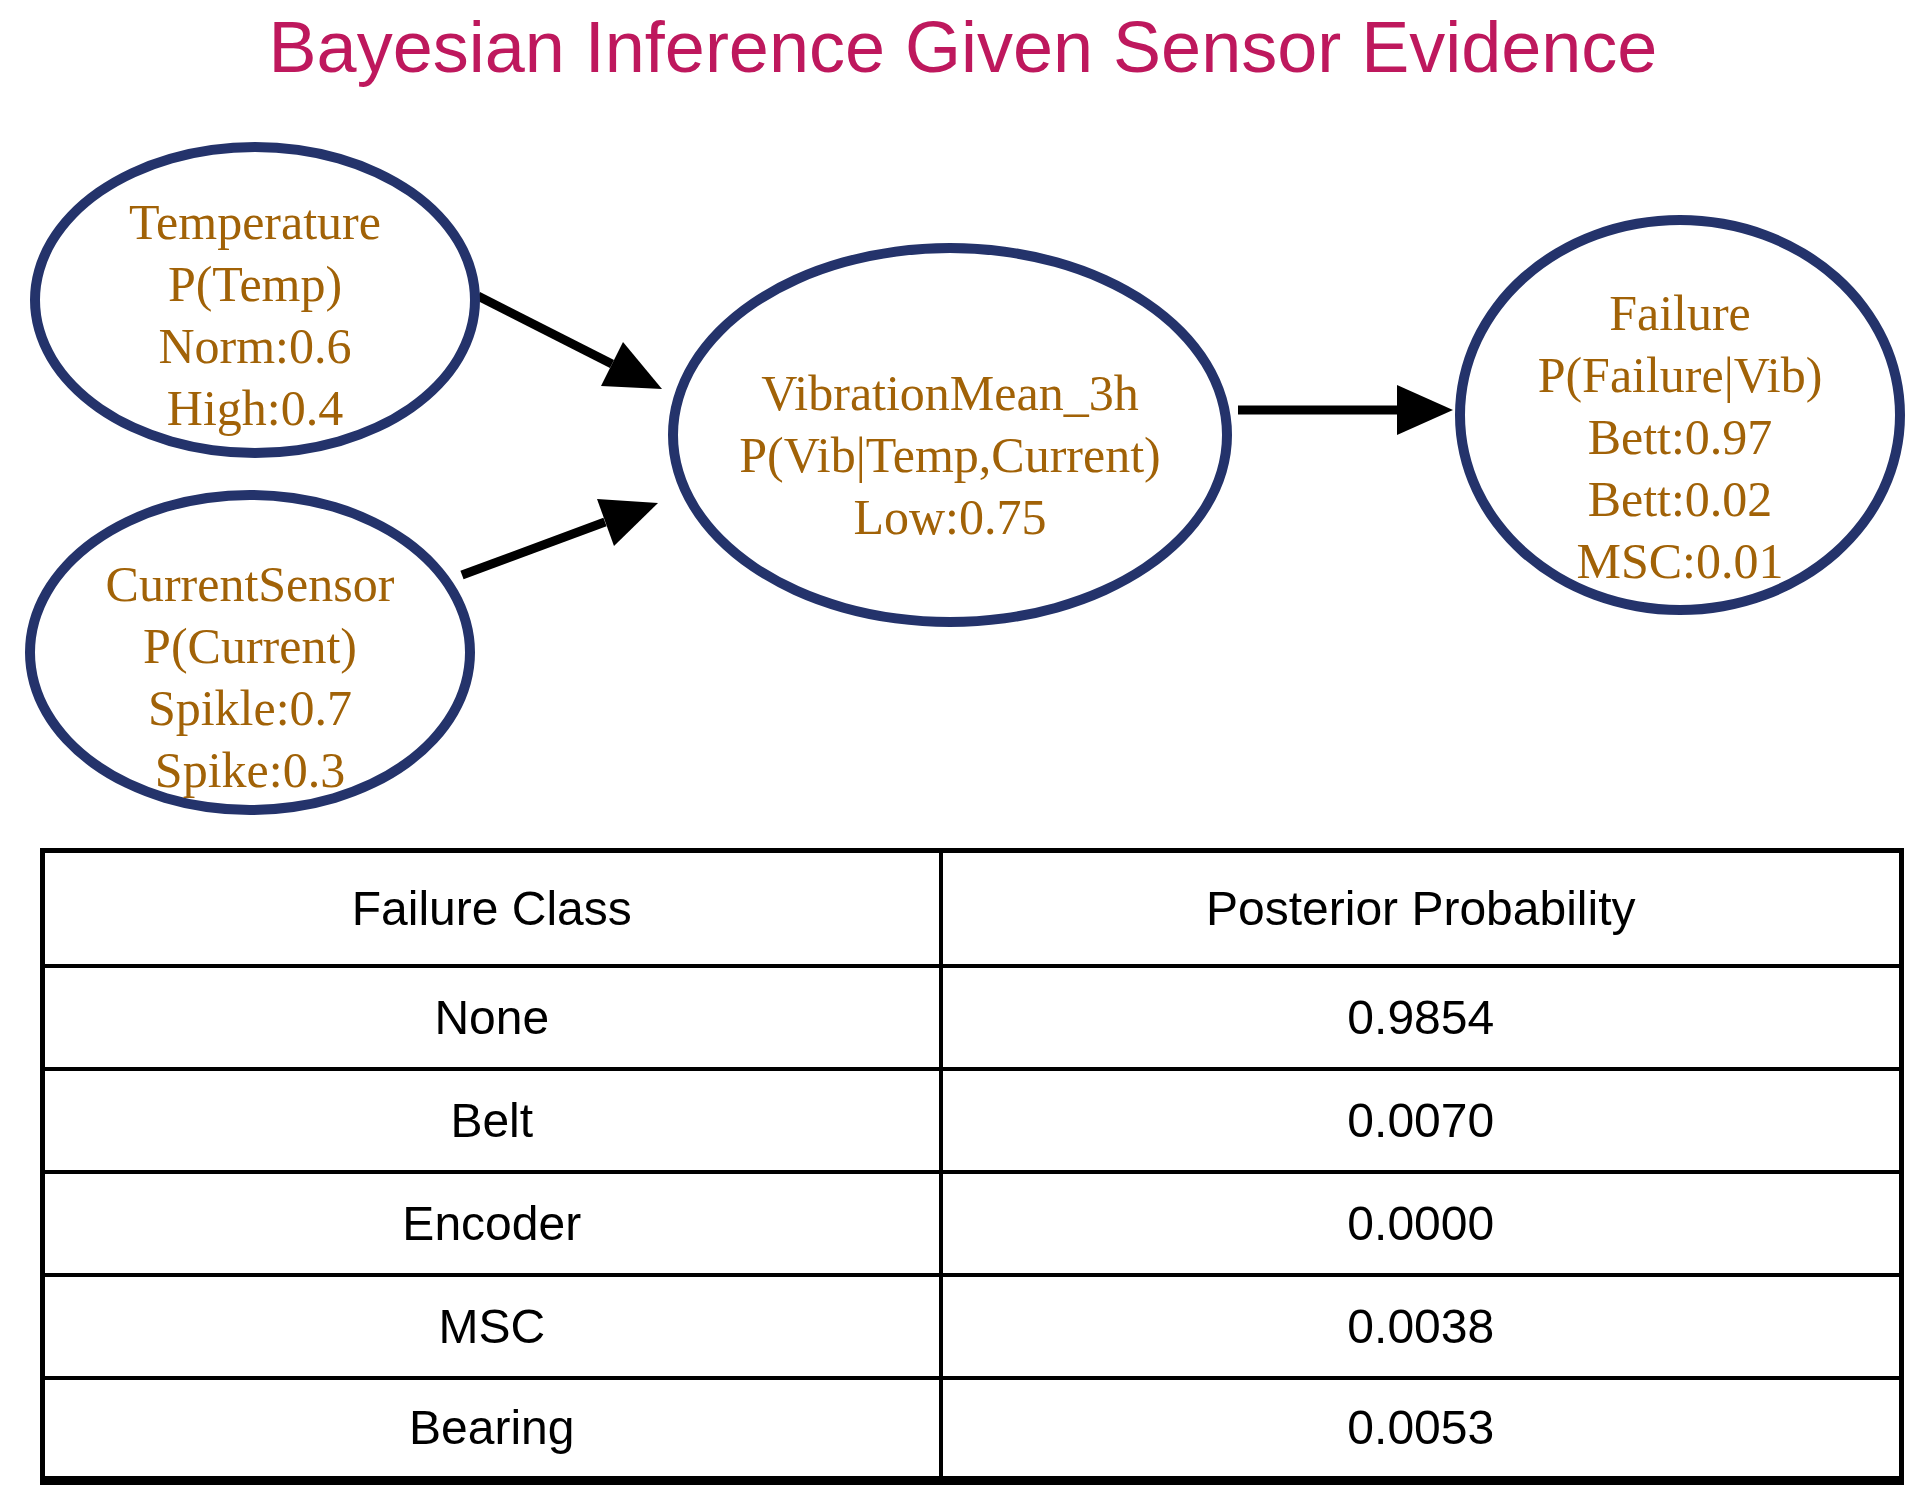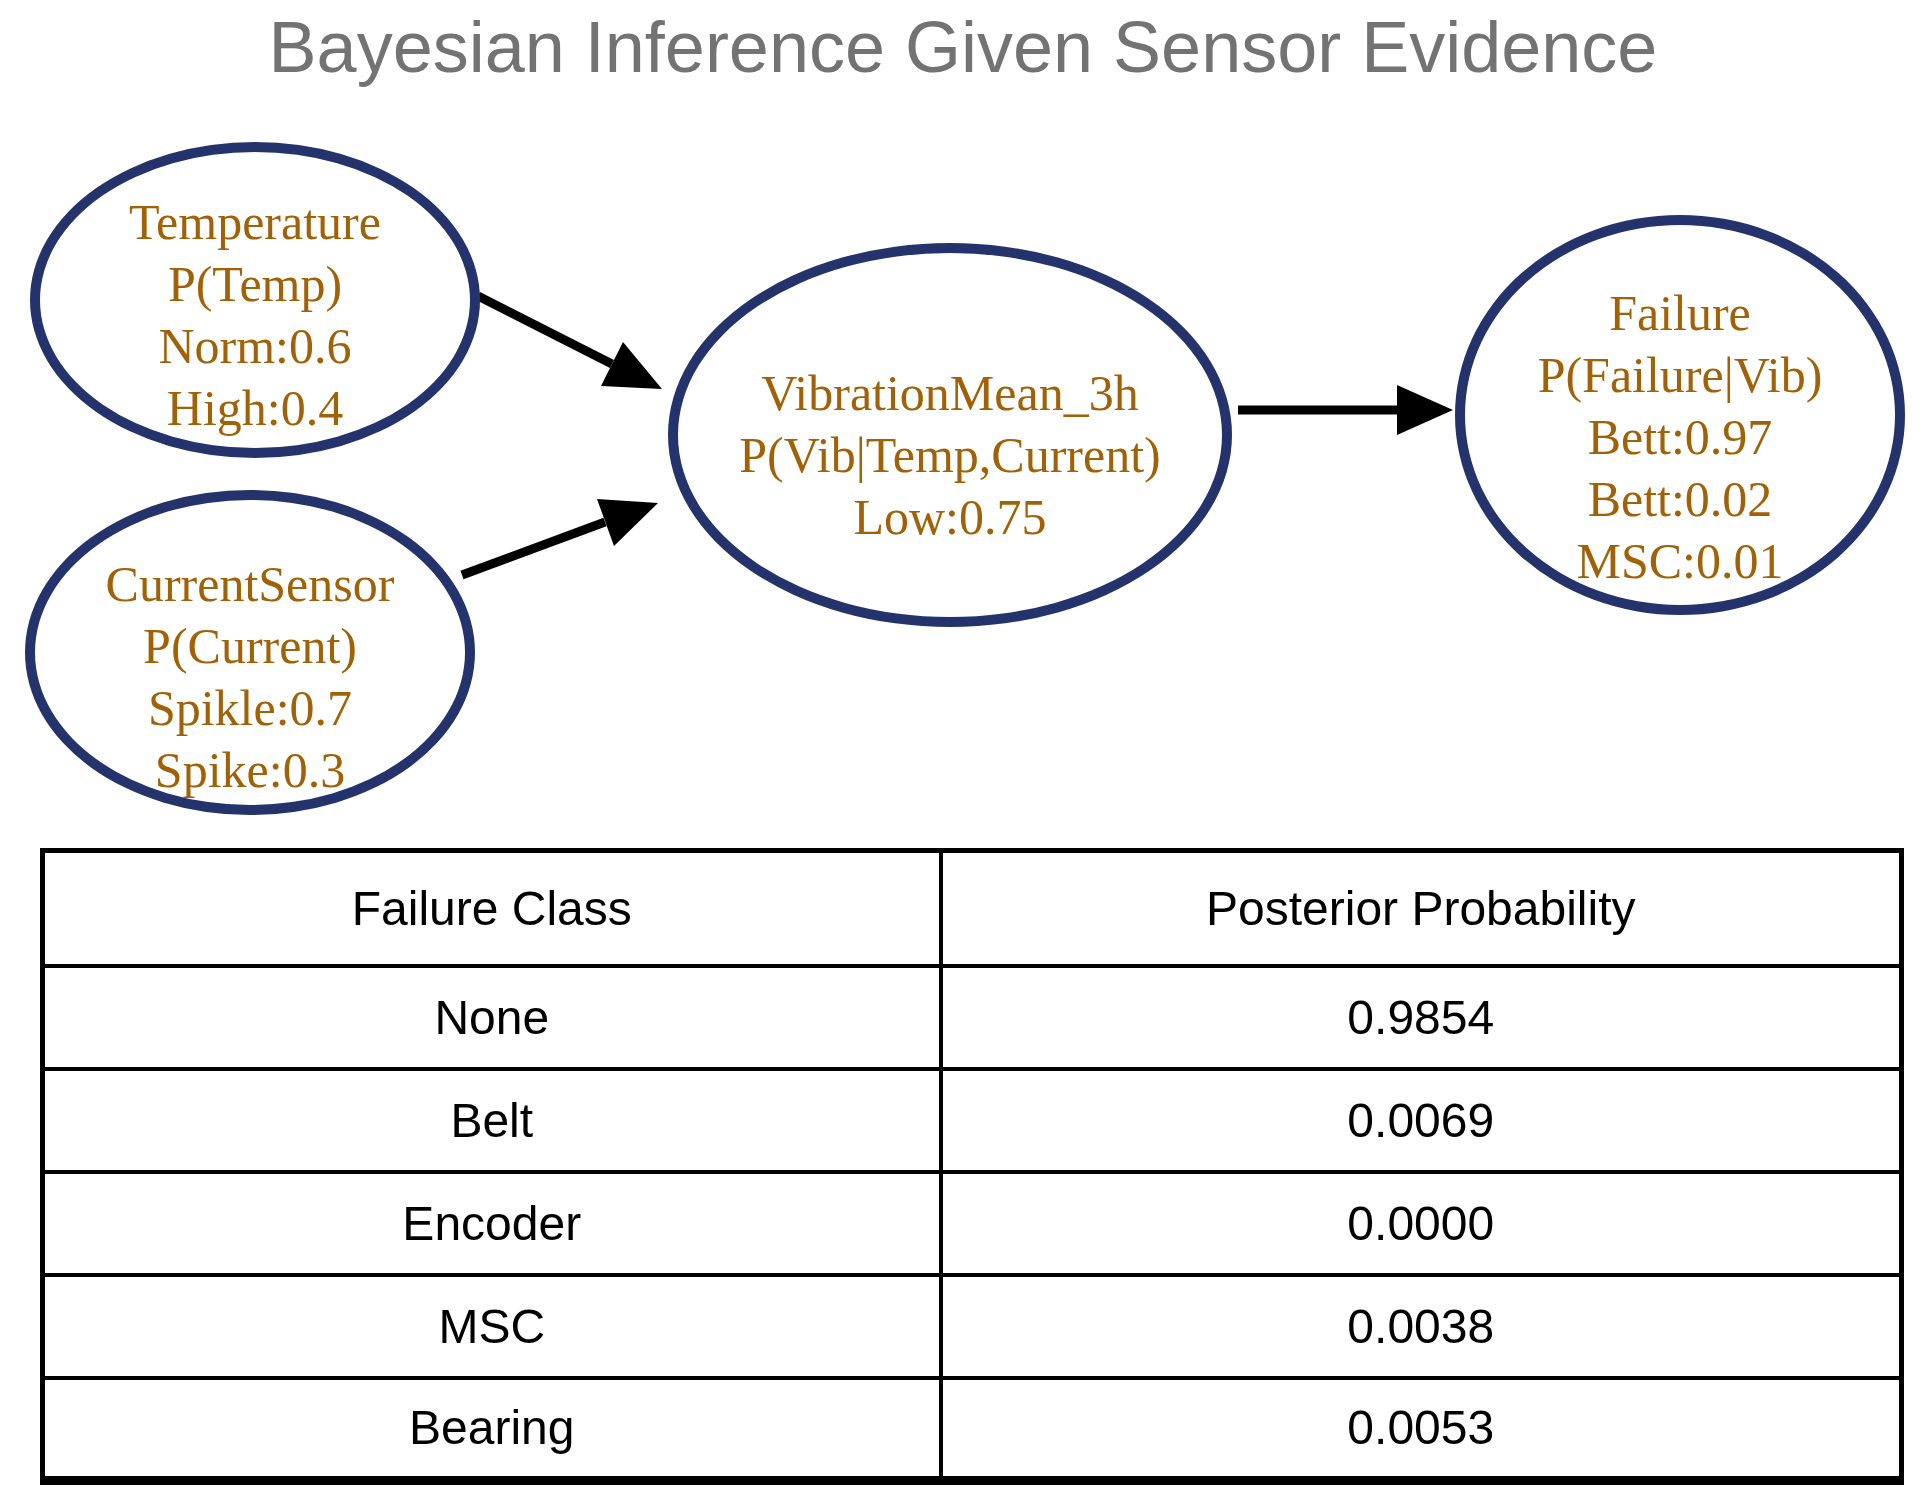--- a/index.html
+++ b/index.html
@@ -1,20 +1,20 @@
 <!DOCTYPE html>
 <html><head>
 <meta charset="utf-8">
 <style>
   html,body{margin:0;padding:0;background:#ffffff;}
   body{width:1926px;height:1503px;position:relative;overflow:hidden;
        font-family:"Liberation Sans","DejaVu Sans",sans-serif;color:#000;}
 
   .title{position:absolute;left:0;top:6px;width:100%;text-align:center;
-         font-size:72px;line-height:1.15;color:#737373;white-space:nowrap;}
+         font-size:72px;line-height:1.15;color:#be185d;white-space:nowrap;}
 
   .arrows{position:absolute;left:0;top:0;}
 
   .node{position:absolute;box-sizing:border-box;background:#ffffff;
         border:10px solid #24336b;border-radius:50%;
         display:flex;align-items:center;justify-content:center;}
   .node-text{font-family:"Liberation Serif","DejaVu Serif",serif;
              font-size:50px;line-height:62px;text-align:center;color:#a16207;
              white-space:nowrap;}
 
@@ -96,21 +96,21 @@
         <th>Posterior Probability</th>
       </tr>
     </thead>
     <tbody>
       <tr class="row">
         <td>None</td>
         <td>0.9854</td>
       </tr>
       <tr class="row">
         <td>Belt</td>
-        <td>0.0069</td>
+        <td>0.0070</td>
       </tr>
       <tr class="row">
         <td>Encoder</td>
         <td>0.0000</td>
       </tr>
       <tr class="row">
         <td>MSC</td>
         <td>0.0038</td>
       </tr>
       <tr class="row">

